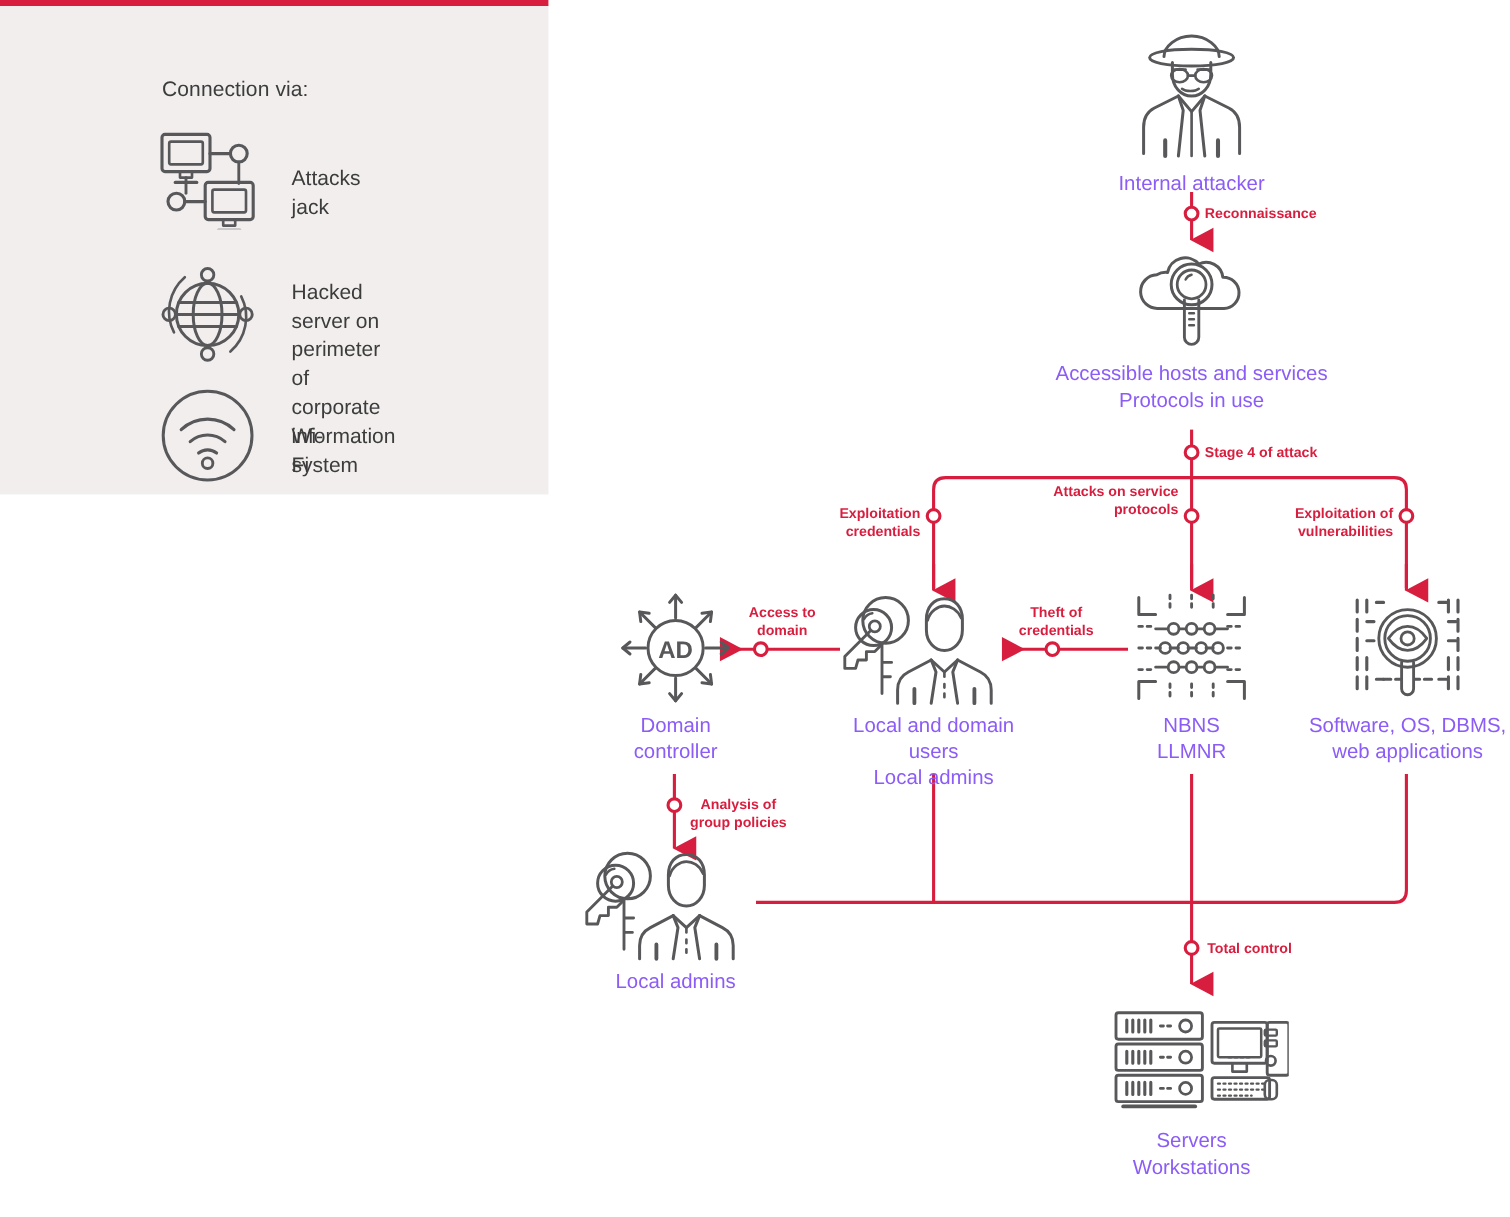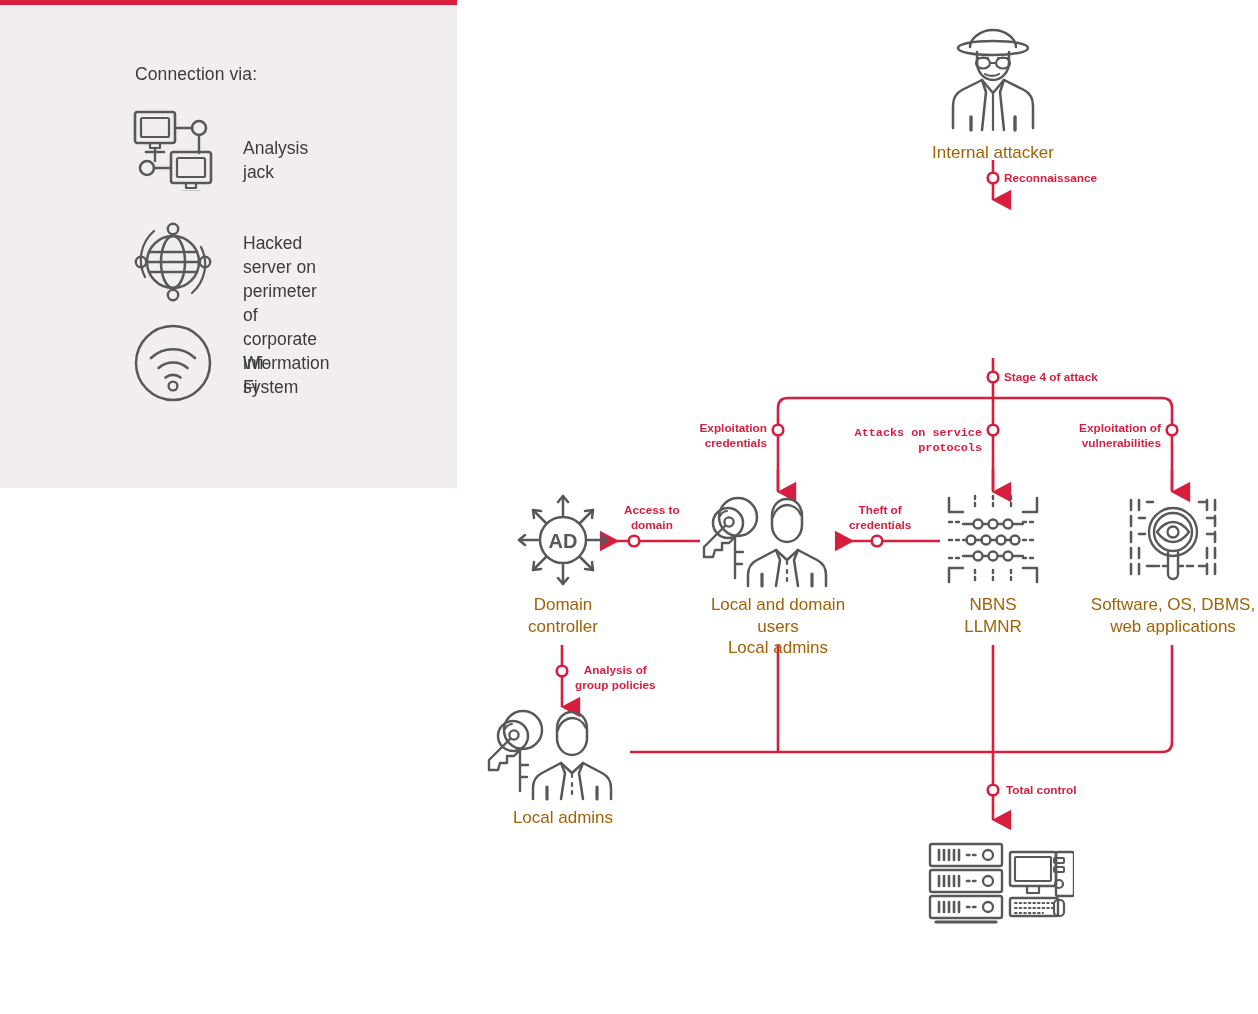--- a/index.html
+++ b/index.html
@@ -7,21 +7,21 @@
     width: 1258px; height: 1014px;
     background: #ffffff;
     font-family: "Liberation Sans", sans-serif;
     overflow: hidden;
   }
   #root { position: relative; width: 1258px; height: 1014px; }
 
   
   .legend-panel {
     position: absolute; left: 0; top: 0;
-    width: 457px; height: 488px;
+    width: 457px; height: 412px;
     background: #f1eeed;
     border-top: 5px solid #d81e3f;
   }
   .legend-title {
     position: absolute; left: 135px; top: 59px;
     font-size: 17.5px; color: #3c3c3c; letter-spacing: .1px;
   }
   .legend-row { position: absolute; left: 130px; }
   .legend-row .icon-box {
     position: absolute; left: 0; top: 0;
@@ -38,21 +38,21 @@
   #legend-row-1 { top: 214px; }
   #legend-row-1 .legend-label { top: 12px; }
   #legend-row-2 { top: 315px; }
   #legend-row-2 .legend-label { top: 31px; }
 
   
   .diagram { position: absolute; left: 0; top: 0; width: 1258px; height: 1014px; }
   .node { position: absolute; text-align: center; }
   .node .node-icon { display: flex; align-items: flex-end; justify-content: center; }
   .node .node-label {
-    font-size: 17px; color: #a16207; line-height: 21.5px;
+    font-size: 17px; color: #8b5cf6; line-height: 21.5px;
     white-space: pre-line; margin-top: 6px;
   }
   .edge-label {
     position: absolute;
     font-size: 11.8px; color: #d81e3f; line-height: 14.5px;
     white-space: pre-line; font-weight: 600;
   }
   .edge-label.right { text-align: center; }
   .edge-label.left  { text-align: right; }
 
@@ -78,21 +78,21 @@
           <path d="M69 30v18" stroke-width="2.4"></path>
           <rect x="41" y="47" width="40" height="31" rx="2.5"></rect>
           <rect x="47" y="53" width="28" height="19" rx="1.5" stroke-width="2.2"></rect>
           <path d="M56 78v5h10v-5" stroke-width="2.2"></path>
           <path d="M52 87h18" stroke-width="2.6"></path>
           <circle cx="17" cy="63" r="7"></circle>
           <path d="M24 63h17"></path>
           <path d="M25 43v13" stroke-width="2.4"></path>
         </svg>
       </div>
-      <div class="legend-label">Analysis jack</div>
+      <div class="legend-label">Attacks jack</div>
     </div>
 
     <div class="legend-row" id="legend-row-1">
       <div class="icon-box">
         <svg width="86" height="86" viewBox="0 0 86 86" fill="none" stroke="#58585b" stroke-width="2.5" stroke-linecap="round" stroke-linejoin="round">
           <circle cx="43" cy="43" r="26"></circle>
           <ellipse cx="43" cy="43" rx="12" ry="26"></ellipse>
           <path d="M19 33h48M19 53h48M17 43h52"></path>
           <path d="M24 12a38 38 0 0 0-9 46" stroke-width="2.2"></path>
           <path d="M62 74a38 38 0 0 0 9-46" stroke-width="2.2"></path>
@@ -185,20 +185,34 @@
           <path d="M44 58L24 68c-6 3-9 9-9 16v22"></path>
           <path d="M66 58l20 10c6 3 9 9 9 16v22"></path>
           <path d="M44 58l4 12-4 38M66 58l-4 12 4 38"></path>
           <path d="M55 71v37" stroke-width="2.2"></path>
           <path d="M33 95v13M77 95v13" stroke-width="3.4"></path>
         </svg>
       </div>
       <div class="node-label">Internal attacker</div>
     </div>
 
+    <div class="node" style="left:868px; top:205px; width:250px;">
+      <div class="node-icon" style="height:90px;">
+        <svg width="100" height="90" viewBox="0 0 100 90" fill="none" stroke="#58585b" stroke-width="2.5" stroke-linecap="round" stroke-linejoin="round">
+          <path d="M30 22a15 15 0 0 1 26-7 14 14 0 0 1 20 11 13 13 0 0 1 1 26H22a14 14 0 0 1-1-28 14 14 0 0 1 9-2z"></path>
+          <circle cx="50" cy="32" r="17" fill="#ffffff"></circle>
+          <circle cx="50" cy="32" r="12" stroke-width="2.3"></circle>
+          <path d="M45 28a7 7 0 0 1 5-4" stroke-width="2"></path>
+          <path d="M44 45v31a6 6 0 0 0 6 6 6 6 0 0 0 6-6V45" stroke-width="2.4"></path>
+          <path d="M48 56h4M48 61h4M48 66h4" stroke-width="2"></path>
+        </svg>
+      </div>
+      <div class="node-label">Accessible hosts and services
+Protocols in use</div>
+    </div>
 
     <div class="node" style="left:492px; top:492px; width:142px;">
       <div class="node-icon" style="height:96px;">
         <svg width="96" height="96" viewBox="0 0 96 96" fill="none" stroke="#58585b" stroke-width="2.5" stroke-linecap="round" stroke-linejoin="round">
           <circle cx="48" cy="48" r="23"></circle>
           <text x="48" y="56" font-family="Liberation Sans, sans-serif" font-size="20" font-weight="700" fill="#58585b" stroke="none" text-anchor="middle">AD</text>
           <path d="M48 23V4M48 73v19M23 48H4M73 48h19"></path>
           <path d="M31 31L18 18M65 31l13-13M31 65L18 78M65 65l13 13"></path>
           <path d="M48 4l-5 6M48 4l5 6M48 92l-5-6M48 92l5-6M4 48l6-5M4 48l6 5M92 48l-6-5M92 48l-6 5"></path>
           <path d="M18 18l1 8M18 18l8 1M78 18l-8 1M78 18l-1 8M18 78l1-8M18 78l8-1M78 78l-8-1M78 78l-1-8"></path>
@@ -325,30 +339,32 @@
           <g stroke-width="2" stroke-dasharray="1.6 3">
             <path d="M103 65h38M103 70h38M103 75h28"></path>
           </g>
           <rect x="150" y="14" width="18" height="44" rx="2" transform="translate(-6 0)"></rect>
           <rect x="148" y="20" width="10" height="5" rx="1" stroke-width="2" transform="translate(-6 0)"></rect>
           <rect x="148" y="29" width="10" height="5" rx="1" stroke-width="2" transform="translate(-6 0)"></rect>
           <circle cx="153" cy="46" r="4" stroke-width="2.2" transform="translate(-6 0)"></circle>
           <rect x="148" y="62" width="10" height="16" rx="4" stroke-width="2.2" transform="translate(-6 0)"></rect>
         </svg>
       </div>
+      <div class="node-label">Servers
+Workstations</div>
     </div>
 
     <div class="edge-label right" style="left:1004px; top:171px;">Reconnaissance</div>
 
     <div class="edge-label right" style="left:1004px; top:370px;">Stage 4 of attack</div>
 
     <div class="edge-label left" style="left:620px; top:421px; width:147px;">Exploitation
 credentials</div>
 
-    <div class="edge-label left" style="left:835px; top:426px; width:147px;font-family:Liberation Mono, monospace;">Attacks on service
+    <div class="edge-label left" style="left:835px; top:402px; width:147px;">Attacks on service
 protocols</div>
 
     <div class="edge-label left" style="left:1014px; top:421px; width:147px;">Exploitation of
 vulnerabilities</div>
 
     <div class="edge-label right" style="left:624px; top:503px;">Access to
 domain</div>
 
     <div class="edge-label right" style="left:849px; top:503px;">Theft of
 credentials</div>

